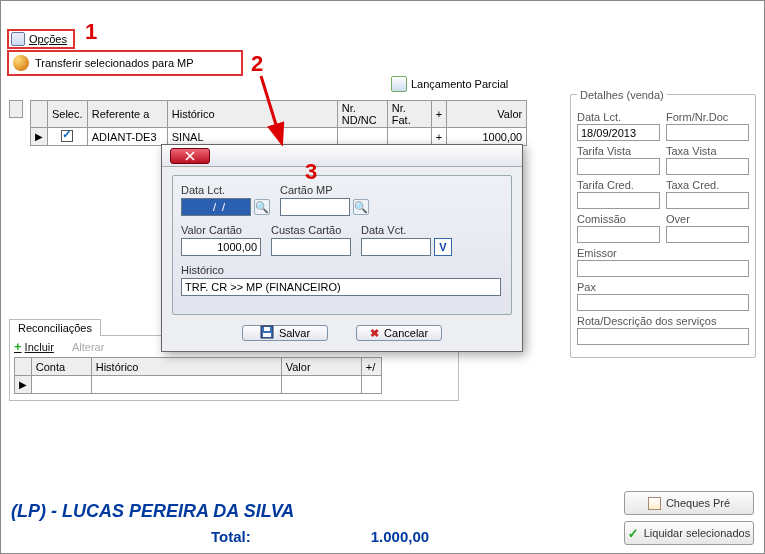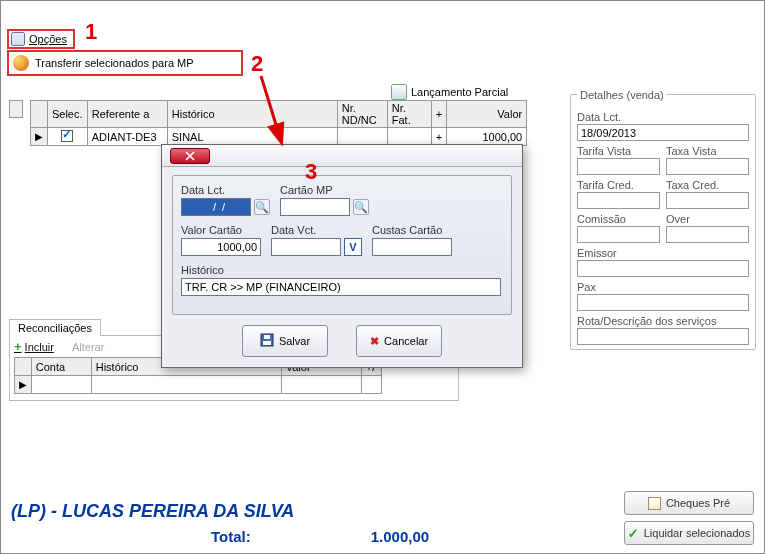--- a/index.html
+++ b/index.html
@@ -49,21 +49,21 @@
     width: 16px; height: 16px; display:inline-block;
     background: radial-gradient(circle at 30% 30%, #fd7, #c60);
     border-radius: 50%;
   }
 
   
   .body-area { padding: 4px 8px 8px 8px; position: relative; }
 
   
   .lanc-parcial {
-    position: absolute; left: 390px; top: 8px;
+    position: absolute; left: 390px; top: 0px;
     display: inline-flex; align-items: center; gap: 4px; text-align: center;
   }
   .icon-lanc {
     width: 16px; height: 16px; display:inline-block;
     background: linear-gradient(#fff, #cde);
     border: 1px solid #7a6; border-radius: 2px;
   }
 
   
   .main-grid { margin-top: 20px; width: 540px; position: relative; }
@@ -88,21 +88,21 @@
   }
   .chk.checked::after{
     content:"✓"; position:absolute; top:-3px; left:0; color:#06c; font-size:11px; font-weight:bold;
   }
   .grid-icon-col { display:inline-block; margin-right:4px; vertical-align:top;}
   .mini-icon { width:14px; height:18px; display:block; border:1px solid #999; background:#eee;}
 
   
   .detalhes {
     position: absolute; right: 8px; top: 18px; width: 186px;
-    border: 1px solid #bbb; border-radius: 2px; padding: 4px 6px 0 6px;
+    border: 1px solid #bbb; border-radius: 2px; padding: 4px 6px 8px 6px;
   }
   .detalhes .grp-title { position: relative; top: -10px; background:#fff; display:inline-block; padding:0 3px; color:#555;}
   .det-row { display:flex; gap:6px; margin-bottom:4px; }
   .det-col { flex:1; }
   .det-label { color:#555; margin-bottom:1px; display:block;}
   .det-input {
     width:100%; height:17px; border:1px solid #999; background:#fff;
     padding:0 3px; font-size:11px;
   }
   .det-full { width:100%; }
@@ -174,21 +174,21 @@
     border:1px solid #9ab; background:#eef3f9; border-radius:2px; color:#357;
   }
   .v-btn {
     width:18px; height:18px; border:1px solid #36a; color:#14a; font-weight:bold;
     display:inline-flex; align-items:center; justify-content:center; background:#fff;
   }
   .hist-inp { width: 320px; }
 
   .modal-buttons { display:flex; justify-content:center; gap:28px; margin-top:10px;}
   .mbtn {
-    width:86px; height:32px; background:linear-gradient(#fefefe,#e4e6ee);
+    width:86px; height:16px; background:linear-gradient(#fefefe,#e4e6ee);
     border:1px solid #8091aa; border-radius:3px;
     display:flex; align-items:center; justify-content:center; gap:5px;
   }
   .save-icon { color:#156; }
   .cancel-icon { color:#c22; font-weight:bold; }
 
   
   .anno {
     position:absolute; color:#d00; font-weight:bold; font-size:22px;
     z-index:200; font-family: Arial, sans-serif;
@@ -250,20 +250,24 @@
       </tbody></table>
     </div>
 
     <div class="detalhes">
       <span class="grp-title">Detalhes (venda)</span>
       <div class="det-row">
         <div class="det-col">
           <span class="det-label">Data Lct.</span>
           <input class="det-input" value="18/09/2013" style="">
         </div>
+        <div class="det-col">
+          <span class="det-label">Form/Nr.Doc</span>
+          <input class="det-input" value="" style="">
+        </div>
       </div>
       <div class="det-row">
         <div class="det-col">
           <span class="det-label">Tarifa Vista</span>
           <input class="det-input" value="" style="">
         </div>
         <div class="det-col">
           <span class="det-label">Taxa Vista</span>
           <input class="det-input" value="" style="">
         </div>
@@ -384,29 +388,29 @@
               <span class="lookup-icon">🔍</span>
             </div>
           </div>
         </div>
         <div class="fld-row">
           <div class="fld">
             <label>Valor Cartão</label>
             <input class="inp" style="width: 80px; text-align: right;" value="1000,00">
           </div>
           <div class="fld">
+            <label>Custas Cartão</label>
+            <input class="inp" style="width: 80px;" value="">
+          </div>
+          <div class="fld">
             <label>Data Vct.</label>
             <div class="inp-wrap">
               <input class="inp" style="width: 70px;" value="">
               <span class="v-btn">V</span>
             </div>
-          </div>
-          <div class="fld">
-            <label>Custas Cartão</label>
-            <input class="inp" style="width: 80px;" value="">
           </div>
         </div>
         <div class="fld-row">
           <div class="fld" style="width:100%">
             <label>Histórico</label>
             <input class="inp hist-inp" value="TRF. CR &gt;&gt; MP (FINANCEIRO)" style="">
           </div>
         </div>
       </div>
       <div class="modal-buttons">

